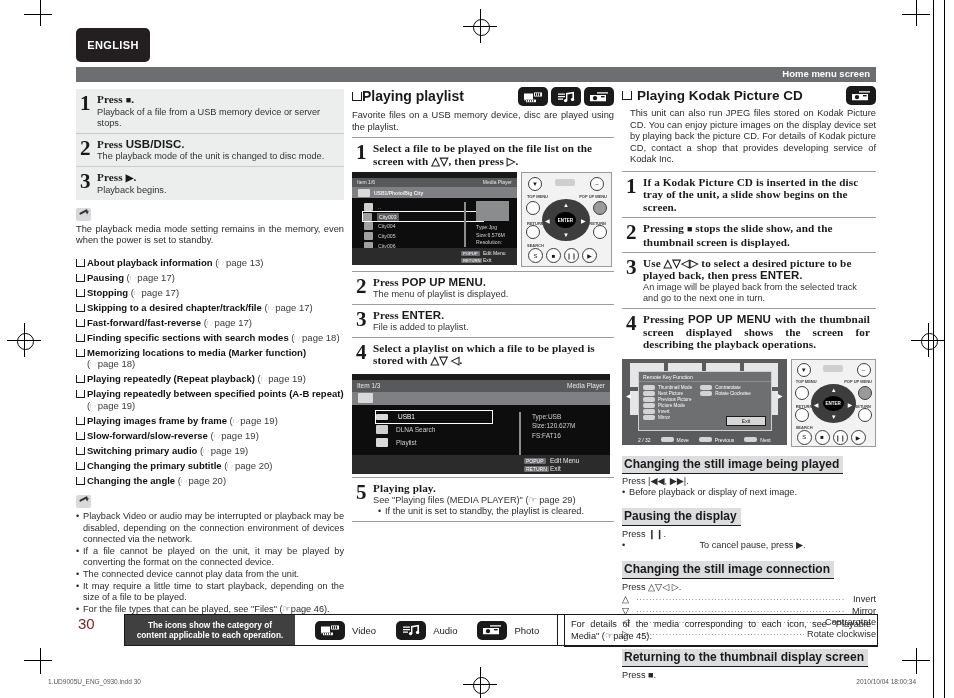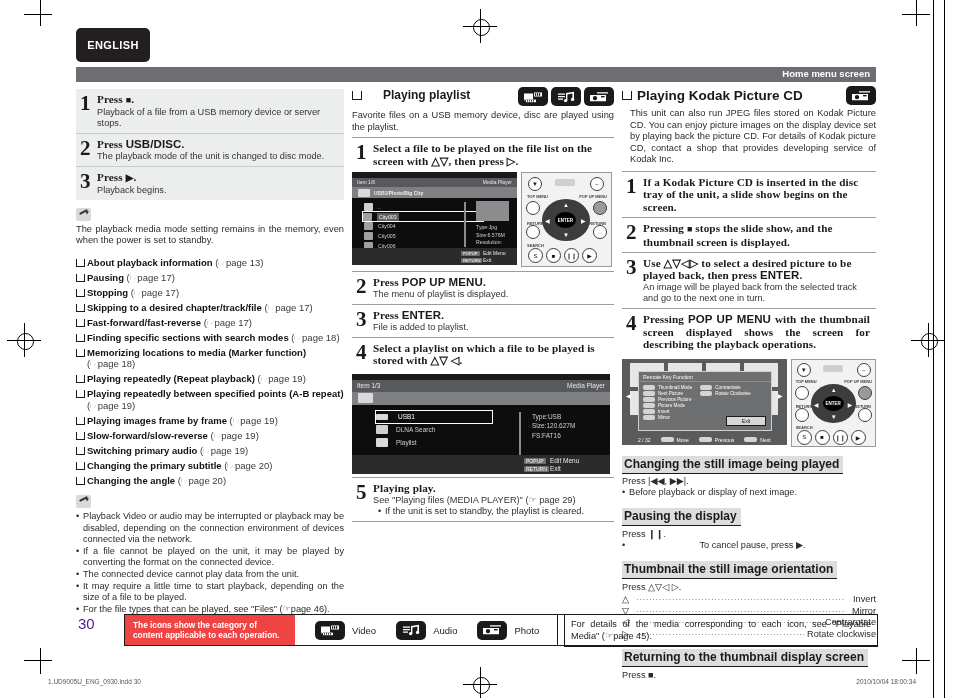--- a/index.html
+++ b/index.html
@@ -104,24 +104,24 @@
            border-bottom:1.6px solid #1a1a1a;margin-top:9px;}
   .subbody{font-size:9.2px;line-height:11.4px;color:#2b2b2b;margin-top:2.5px;}
   .dots-row{display:flex;align-items:baseline;font-size:9.2px;line-height:11.6px;color:#2b2b2b;}
   .dots-row .k{flex:0 0 14px;}
   .dots-row .dots{flex:1;overflow:hidden;white-space:nowrap;color:#777;font-size:8px;letter-spacing:.6px;}
   .dots-row .v{padding-left:3px;}
 
   .refbox{border:1px solid #1a1a1a;font-size:9.2px;line-height:11.6px;padding:4px 6px;text-align:justify;}
 
   
-  .pagenum{position:absolute;left:78px;top:615px;font-size:15px;color:#4c1d95;}
+  .pagenum{position:absolute;left:78px;top:615px;font-size:15px;color:#7f1d1d;}
   .legend{position:absolute;left:124px;top:614px;width:752px;height:30px;border:1px solid #1a1a1a;display:flex;align-items:stretch;}
-  .legend .cap{background:#ef4444;color:#fff;font-size:8.3px;font-weight:bold;line-height:10.5px;
-               padding:3px 8px;display:flex;align-items:center;width:170px;box-sizing:border-box;}
+  .legend .cap{background:#404040;color:#fff;font-size:8.3px;font-weight:bold;line-height:10.5px;
+               padding:3px 8px;display:flex;align-items:center;text-align:center;width:170px;box-sizing:border-box;}
   .legend .grp{display:flex;align-items:center;gap:7px;padding-left:20px;}
   .legend .grp .nm{font-size:9.5px;}
   .legend .sep{width:1px;background:#1a1a1a;}
   .legend .tailtxt{font-size:9.2px;line-height:11px;padding:3px 6px;flex:1;}
 
   .runfoot{position:absolute;top:678px;font-size:6.5px;color:#555;font-family:"Liberation Sans",sans-serif;}
 </style>
 </head>
 <body>
 
@@ -243,21 +243,21 @@
       <div class="bul">
           <span class="d">•</span>
           <span class="t">For the file types that can be played, see "Files" (☞page 46).</span>
         </div>
     </div>
   </div>
 
   <div class="col" id="col2">
 
     <div style="position:relative;height:22px;">
-      <div style="font-size:12px;font-weight:bold;display:flex;align-items:center;gap:21px;">
+      <div style="font-size:14px;font-weight:bold;display:flex;align-items:center;gap:0;">
         <span style="display:inline-block;width:8px;height:8px;border:1.6px solid #1a1a1a;border-top:none;"></span>
         <span>Playing playlist</span>
       </div>
       <div class="icons-row" style="top:-1px;">
         <span class="micon lg">
           <svg width="24" height="14" viewBox="0 0 24 14">
               <rect x="1" y="1" width="22" height="12" rx="1.5" fill="#1a1a1a"></rect>
               <rect x="3" y="3.5" width="9" height="6" fill="#fff"></rect>
               <rect x="13" y="2.5" width="8" height="4" fill="#fff"></rect>
               <g fill="#1a1a1a">
@@ -638,21 +638,21 @@
     <div>
       <div class="subhead">Pausing the display</div>
       <div class="subbody">Press ❙❙.</div>
       <div class="bul">
           <span class="d">•</span>
           <span class="t" style="text-align:center;">To cancel pause, press ▶.</span>
         </div>
     </div>
 
     <div>
-      <div class="subhead">Thumbnail the still image orientation</div>
+      <div class="subhead">Changing the still image connection</div>
       <div class="subbody">Press △▽◁ ▷.</div>
       <div style="margin-top:1px;">
         <div class="dots-row">
             <span class="k">△</span>
             <span class="dots">································································</span>
             <span class="v">Invert</span>
           </div>
         <div class="dots-row">
             <span class="k">▽</span>
             <span class="dots">································································</span>

